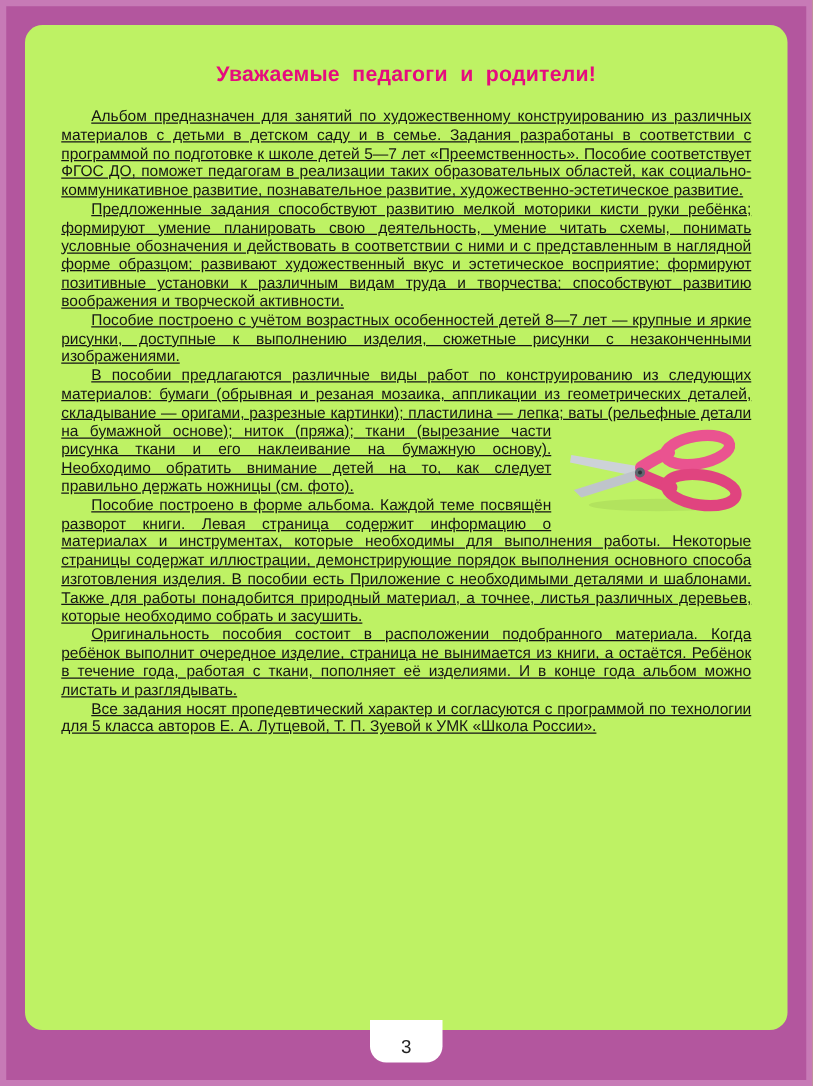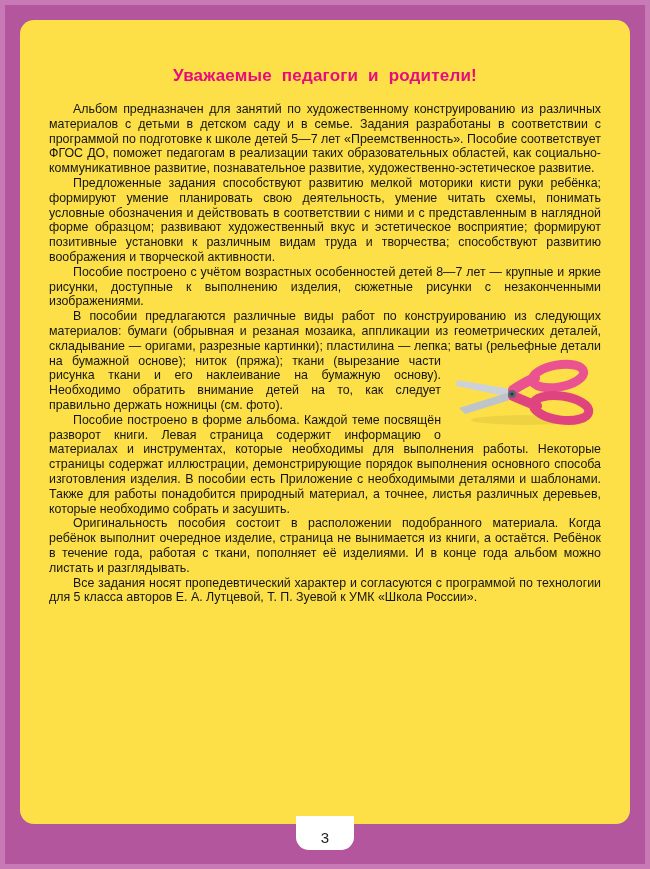--- a/index.html
+++ b/index.html
@@ -11,43 +11,44 @@
     background: #b3569e;
     box-shadow: inset 0 0 0 5px #c77ab6;
     font-family: "Liberation Sans", sans-serif;
   }
   .sheet {
     position: absolute;
     left: 20px;
     top: 20px;
     width: 610px;
     height: 804px;
-    background: #fde047;
+    background: #bef264;
     border-radius: 14px;
     box-sizing: border-box;
-    padding: 34px 29px 0 29px;
+    padding: 18px 29px 0 29px;
   }
   h1.title {
     margin: 12px 0 16px 0;
     text-align: center;
     font-size: 17px;
     font-weight: bold;
     color: #e60b7e;
     word-spacing: 5px;
     letter-spacing: 0.2px;
   }
   .body-text {
     font-size: 12.4px;
     line-height: 14.8px;
     color: #141414;
     text-align: justify;
   }
   p.para {
     margin: 0;
     text-indent: 24px;
+    text-decoration: underline;
   }
   .photo-float {
     float: right;
     width: 150px;
     height: 72px;
     margin: 2px 0 2px 10px;
     text-indent: 0;
   }
   .page-tab {
     position: absolute;

